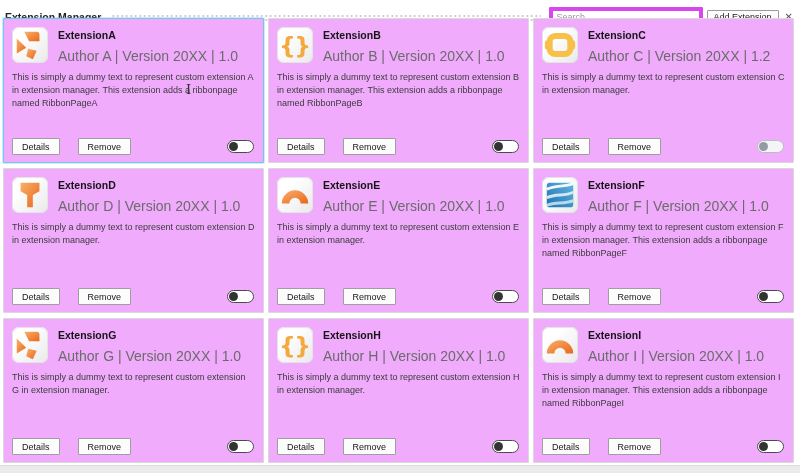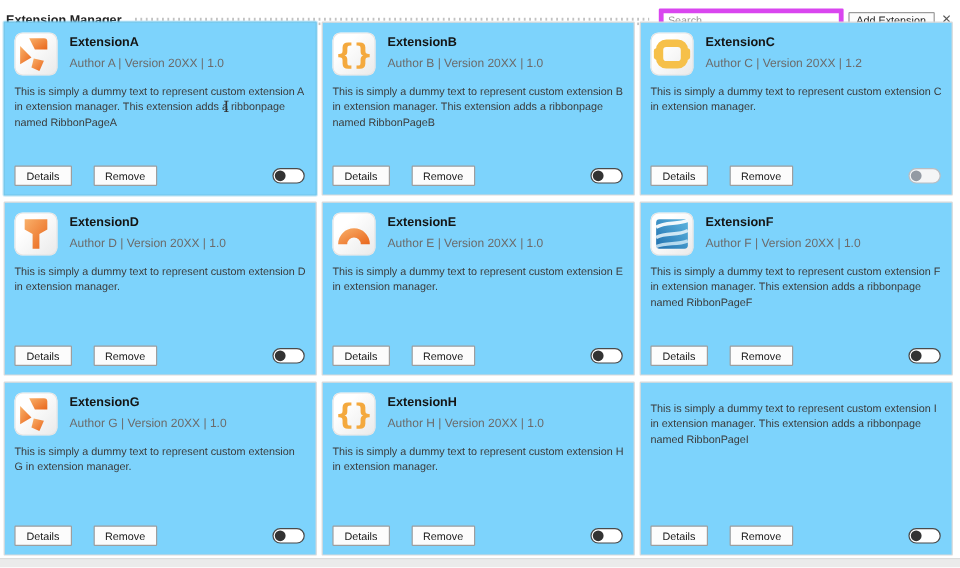--- a/index.html
+++ b/index.html
@@ -15,30 +15,30 @@
   #topbar .search{width:138px;height:13px;border:4px solid #d946ef;font-size:9px;padding:0 4px;
     color:#333;outline:none;border-radius:1px;text-decoration:underline;}
   #topbar .search::placeholder{color:#9a9a9a;}
   #topbar .add-btn{margin-left:4px;height:15px;border:1px solid #9b9b9b;background:#fcfcfc;
     font-size:9px;padding:0 6px;color:#1c1c1c;border-radius:1px;font-family:inherit;text-align:center;}
   #topbar .close{margin:0 7px 0 6px;font-size:10px;color:#555;cursor:default;line-height:1;}
 
   
   #grid{position:absolute;top:18px;left:3px;display:grid;
     grid-template-columns:repeat(3,261px);grid-auto-rows:145px;column-gap:4px;row-gap:5px;}
-  .card{position:relative;background:#7dd3fc;border:1px solid #d9d9d9;border-radius:1px;box-sizing:border-box;padding:8px;}
+  .card{position:relative;background:#f0abfc;border:1px solid #d9d9d9;border-radius:1px;box-sizing:border-box;padding:8px;}
   .card.selected{border:1px solid #72c6ea;box-shadow:0 0 0 1px rgba(114,198,234,.35);}
   .card-head{display:flex;align-items:flex-start;}
   .icon-tile{width:36px;height:36px;border-radius:7px;flex:0 0 36px;
     background:linear-gradient(135deg,#ffffff 30%,#e9e9e9);box-shadow:inset 0 0 0 1px #e4e4e4;
     display:flex;align-items:center;justify-content:center;overflow:hidden;}
   .icon-tile svg{width:34px;height:34px;display:block;}
   .head-text{margin-left:10px;padding-top:2px;}
   .card-title{font-size:10.5px;font-weight:bold;color:#141414;}
-  .card-author{font-size:10px;color:#6b6b6b;margin-top:7px;}
+  .card-author{font-size:14px;color:#6b6b6b;margin-top:7px;}
   .card-desc{font-size:9px;color:#3b3b3b;line-height:1.45;margin-top:7px;}
   .card-foot{position:absolute;left:8px;right:9px;bottom:7px;display:flex;align-items:center;}
   .btn{height:17px;border:1px solid #9e9e9e;background:#fcfcfc;font-size:9px;color:#161616;
     padding:0 9px;margin-right:18px;border-radius:1px;font-family:inherit;}
   .toggle{margin-left:auto;width:27px;height:13px;border-radius:7px;background:#fff;
     border:1.5px solid #4a4a4a;position:relative;box-sizing:border-box;}
   .toggle .knob{position:absolute;left:0.5px;top:0.5px;width:9px;height:9px;border-radius:50%;background:#333;}
   .toggle.disabled{border-color:#b9bdc2;background:#f4f5f6;}
   .toggle.disabled .knob{background:#939aa3;}
 
@@ -273,20 +273,37 @@
     <div class="card-foot">
       <button class="btn">Details</button>
       <button class="btn">Remove</button>
       <div class="toggle">
         <div class="knob"></div>
       </div>
     </div>
   </div>
 
   <div class="card">
+    <div class="card-head">
+      <div class="icon-tile">
+            <svg viewBox="0 0 36 36">
+              <defs>
+                <linearGradient id="og" x1="0" y1="0" x2="1" y2="1">
+                  <stop offset="0" stop-color="#f9b06a"></stop>
+                  <stop offset="1" stop-color="#e9661c"></stop>
+                </linearGradient>
+              </defs>
+              <path d="M4 27a14 14 0 0 1 28 0h-8a6 6 0 0 0-12 0z" fill="url(#og)"></path>
+            </svg>
+          </div>
+      <div class="head-text">
+        <div class="card-title">ExtensionI</div>
+        <div class="card-author">Author I | Version 20XX | 1.0</div>
+      </div>
+    </div>
     <div class="card-desc">This is simply a dummy text to represent custom extension I in extension manager. This extension adds a ribbonpage named RibbonPageI</div>
     <div class="card-foot">
       <button class="btn">Details</button>
       <button class="btn">Remove</button>
       <div class="toggle">
         <div class="knob"></div>
       </div>
     </div>
   </div>
 </div>

